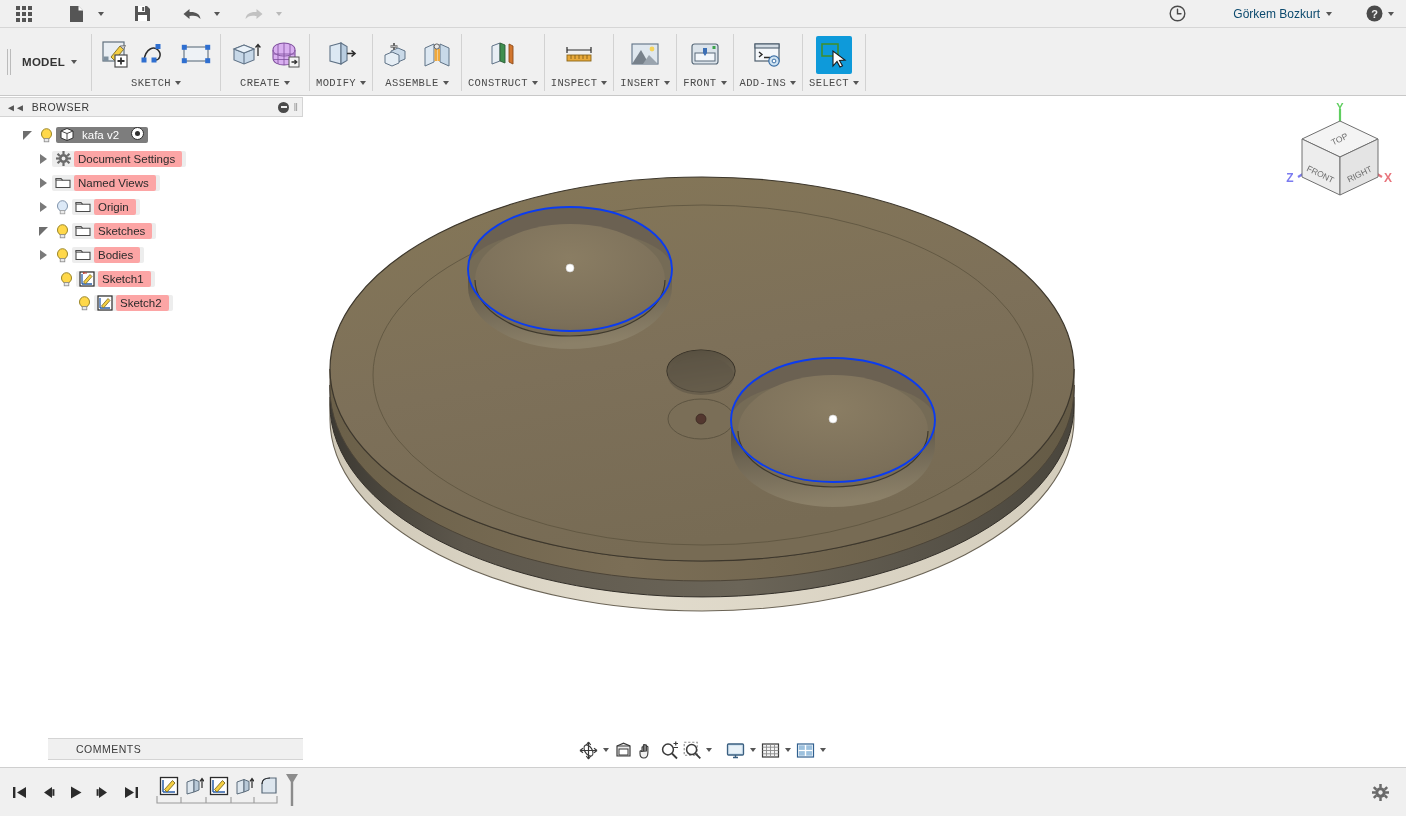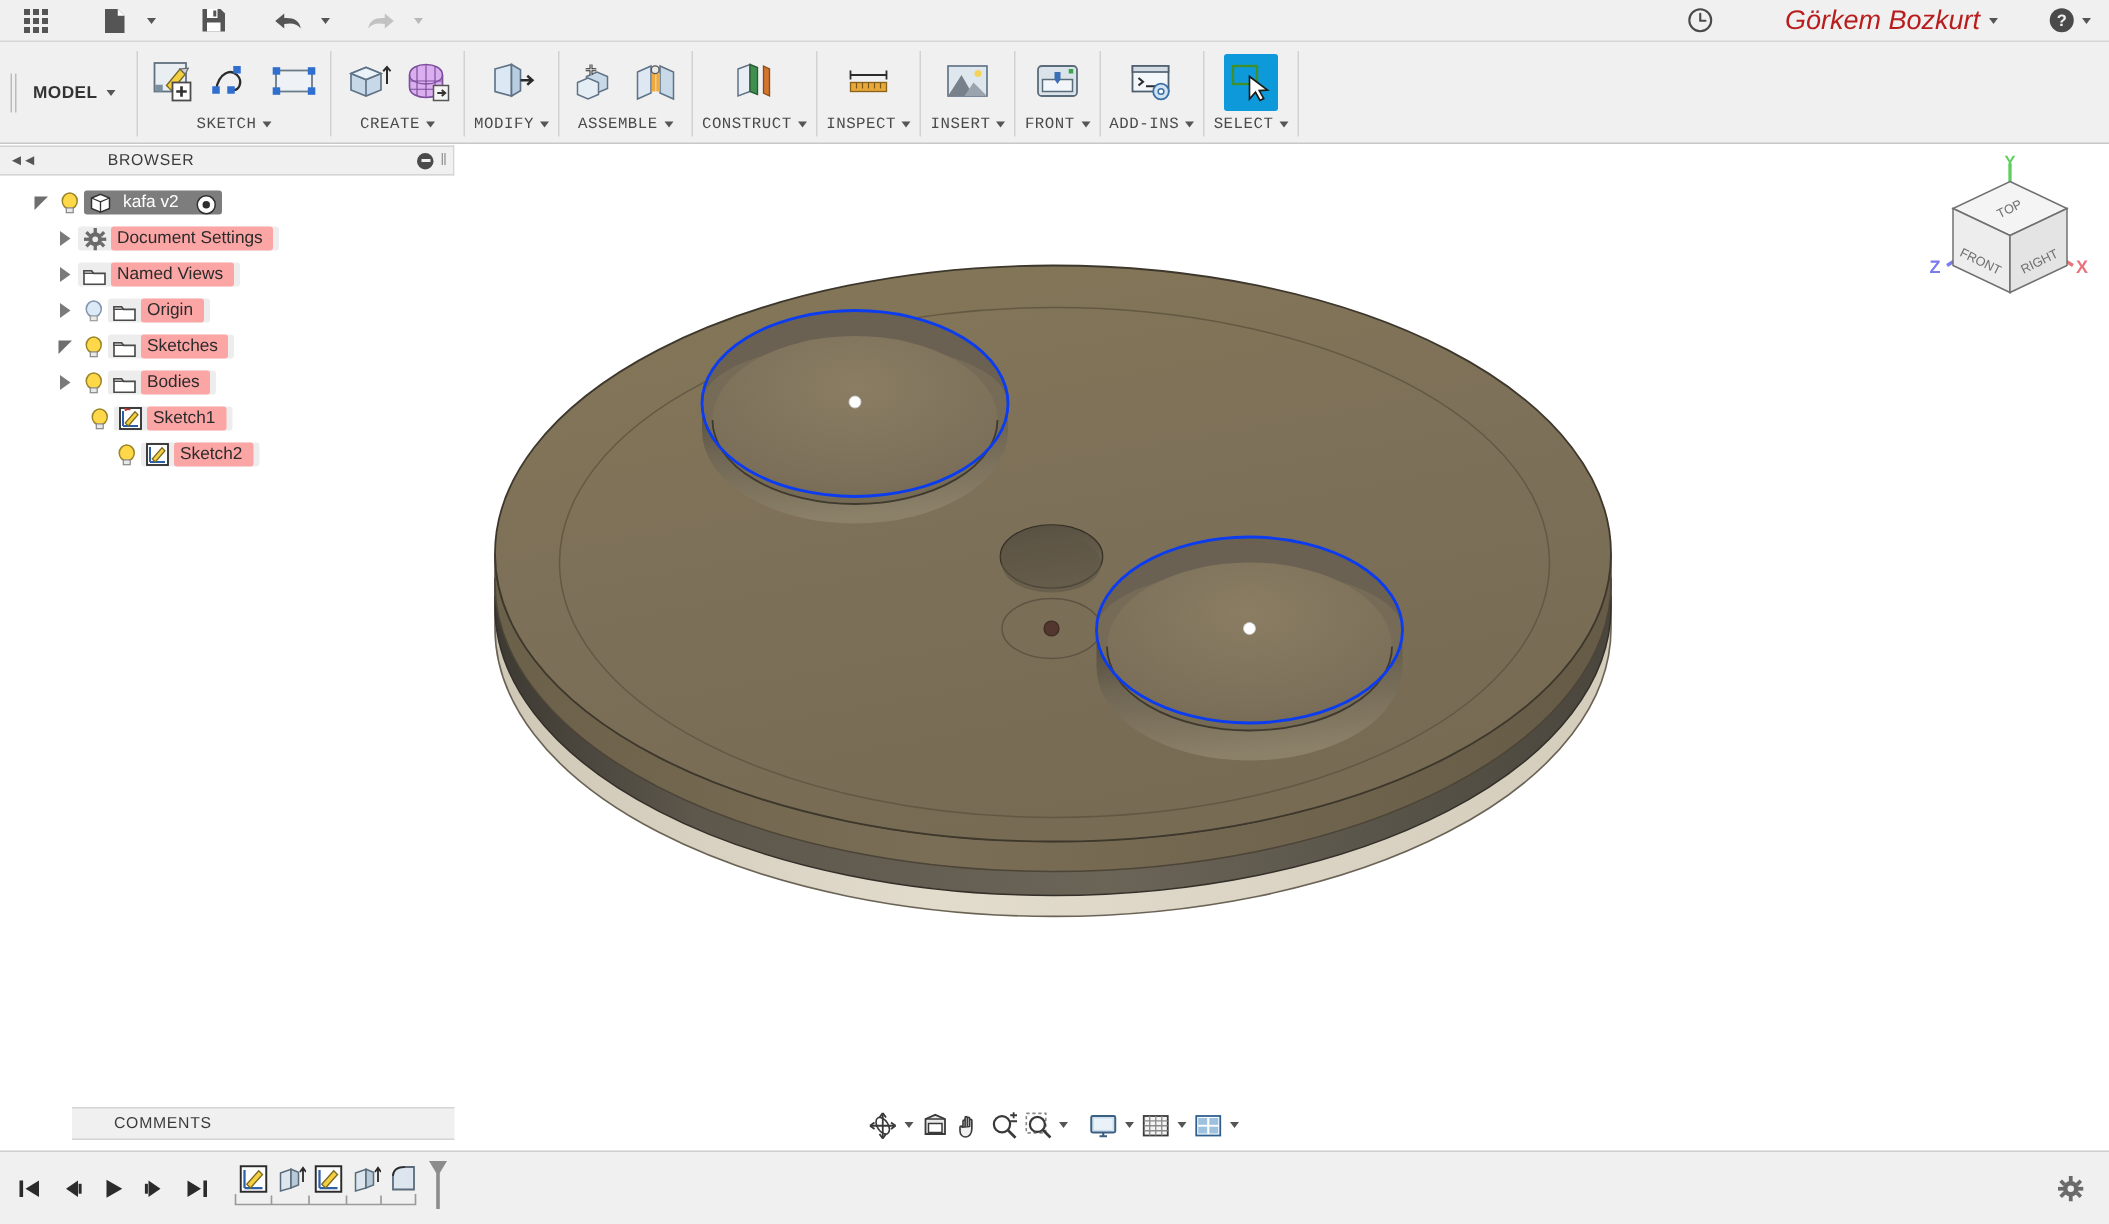--- a/index.html
+++ b/index.html
@@ -21,21 +21,21 @@
   }
   .qat-left { display: flex; align-items: center; padding-left: 8px; gap: 2px; }
   .qat-btn {
     width: 32px; height: 24px; display: flex; align-items: center; justify-content: center;
     cursor: pointer; border-radius: 2px;
   }
   .qat-caret { width: 14px; height: 24px; display:flex; align-items:center; justify-content:center; cursor:pointer; }
   .caret { width:0;height:0;border-left:3.5px solid transparent;border-right:3.5px solid transparent;border-top:4px solid #555; }
   .caret.dim { border-top-color:#b9b9b9; }
   .qat-right { margin-left:auto; display:flex; align-items:center; gap:10px; padding-right:12px; }
-  .user-name { font-size: 18px; color:#b91c1c;font-style:italic; }
+  .user-name { font-size: 12px; color:#0c4a6e; }
 
   
   .gridicon { display:grid; grid-template-columns:repeat(3,4px); grid-template-rows:repeat(3,4px); gap:2px; }
   .gridicon i { background:#555; display:block; width:4px; height:4px; }
 
   
   .ribbon {
     position: absolute; left:0; top:28px; width:1406px; height:68px;
     background: #f0f0f0; border-bottom:1px solid #c8c8c8;
     display:flex; align-items:stretch;
@@ -65,40 +65,40 @@
 
   
   .browser {
     position:absolute; left:0; top:97px; width:303px; height:640px;
     background:#ffffff;
   }
   .browser-head {
     height:20px; background:#f0f0f0; border:1px solid #d4d4d4; border-left:none;
     display:flex; align-items:center; padding:0 4px 0 6px; gap:8px;
   }
-  .bh-title { font-size:10.5px; color:#3a3a3a; letter-spacing:.5px;margin-left:40px; }
+  .bh-title { font-size:10.5px; color:#3a3a3a; letter-spacing:.5px; }
   .bh-right { margin-left:auto; display:flex; align-items:center; gap:4px; }
   .minus-circ {
     width:11px;height:11px;border-radius:50%;background:#4a4a4a;
     display:flex;align-items:center;justify-content:center;cursor:pointer;
   }
   .minus-circ::after { content:""; width:6px; height:1.5px; background:#f0f0f0; display:block; }
   .vgrip { color:#999; font-size:11px; cursor:col-resize; }
 
   .tree { padding-top:6px; font-size:11.5px; color:#2b2b2b; }
   .node { display:flex; align-items:center; height:24px; white-space:nowrap; }
   .tw { width:18px; display:flex; align-items:center; justify-content:center; cursor:pointer; }
   .tri-r { width:0;height:0;border-top:5px solid transparent;border-bottom:5px solid transparent;border-left:7px solid transparent; position:relative; }
   .tri-r::after{ content:""; position:absolute; left:-7px; top:-5px; width:0;height:0;
     border-top:5px solid transparent;border-bottom:5px solid transparent;border-left:7px solid #7a7a7a; }
   .tri-d { width:0;height:0; border-top:9px solid #6e6e6e; border-right:9px solid transparent; }
   .bulb { width:20px; display:flex; align-items:center; justify-content:center; cursor:pointer; }
   .node-ico { width:22px; display:flex; align-items:center; justify-content:center; }
   .node-lbl { padding:2px 7px 2px 4px; border-radius:2px; background:#fca5a5; }
-  .rowchip { display:flex; align-items:flex-end; background:#ededed; border-radius:2px; padding-right:4px; }
+  .rowchip { display:flex; align-items:flex-start; background:#ededed; border-radius:2px; padding-right:4px; }
   .rowchip.sel { background:#7d7d7d; }
   .rowchip.sel .node-lbl { background:transparent; color:#fff; }
   .dot-circ { width:13px;height:13px;border-radius:50%;border:1.4px solid #2e2e2e; background:#fff;
     display:flex;align-items:center;justify-content:center; margin-left:5px; cursor:pointer; }
   .dot-circ::after{ content:""; width:5px;height:5px;border-radius:50%;background:#2e2e2e; }
 
   
   .comments {
     position:absolute; left:0; top:738px; width:303px; height:22px;
     background:#f0f0f0; border:1px solid #d4d4d4; border-left:none;

